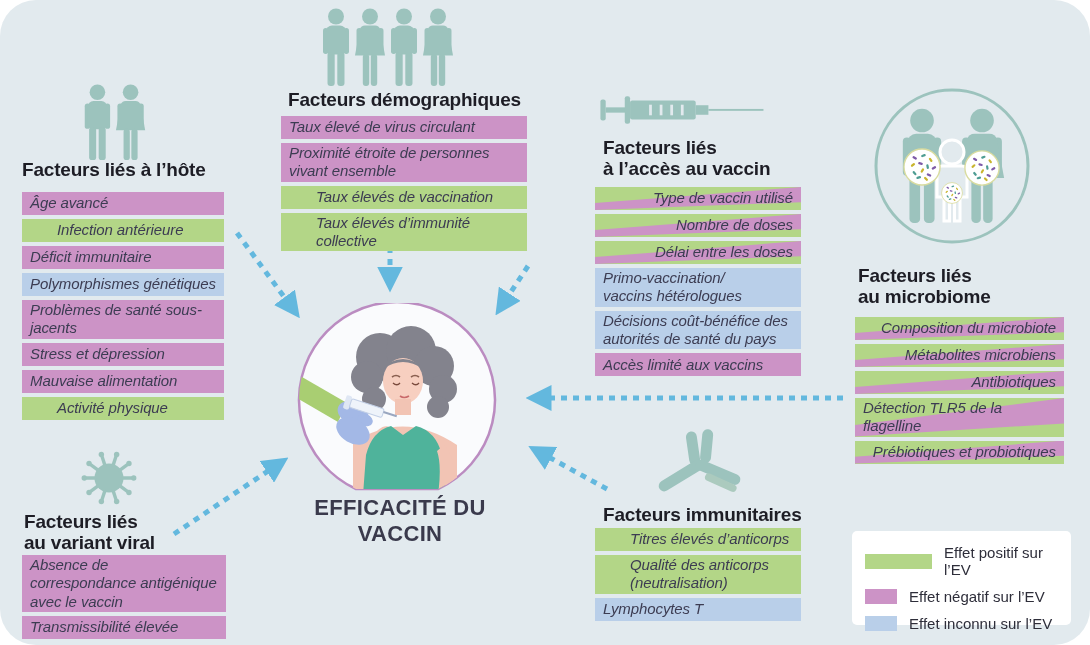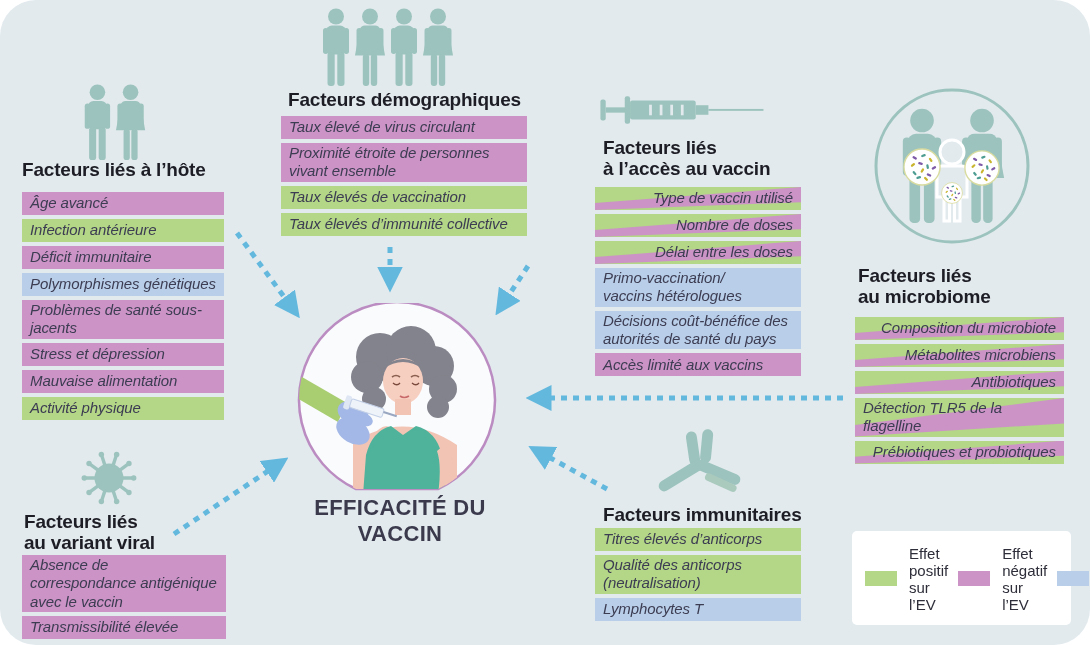--- a/index.html
+++ b/index.html
@@ -4,29 +4,29 @@
 <style>
   html,body{margin:0;padding:0;background:#fff;}
   .stage{position:relative;width:1090px;height:645px;background:#fff;overflow:hidden;
          font-family:"Liberation Sans",sans-serif;}
   .panel{position:absolute;inset:0;background:var(--panel,#e2eaee);border-radius:36px;}
   .abs{position:absolute;}
   .heading{font-size:19px;font-weight:bold;color:#1d1d25;line-height:1.08;white-space:pre-line;letter-spacing:-0.2px;}
   .bars{display:flex;flex-direction:column;gap:4px;font-style:italic;}
   .bar{position:relative;min-height:23px;display:flex;align-items:center;padding:1px 8px;box-sizing:border-box;}
   .bar span{position:relative;z-index:2;font-size:15px;color:#3c3c52;line-height:1.22;white-space:pre-line;letter-spacing:-0.1px;}
-  .bar--positive{background:var(--positive);}
+  .bar--positive{background:var(--positive);padding-left:35px;}
   .bar--negative{background:var(--negative);}
   .bar--unknown{background:var(--unknown);}
   .bar--mixed{background:var(--positive);justify-content:flex-end;}
   .bar--mixed::after{content:"";position:absolute;inset:0;background:var(--negative);
         clip-path:polygon(0 70%,100% 0%,100% 66%,0 100%);z-index:1;}
   .icon{fill:var(--icon);}
   .center-label{font-size:22px;font-weight:600;color:#3a3a4c;letter-spacing:0.3px;text-align:center;}
-  .legend{background:#fff;border-radius:5px;display:flex;flex-direction:row;gap:10px;padding:13px 10px 12px 13px;box-sizing:border-box;}
+  .legend{background:#fff;border-radius:5px;display:flex;flex-direction:column;gap:10px;padding:13px 10px 12px 13px;box-sizing:border-box;}
   .legend-row{display:flex;align-items:center;gap:12px;}
   .legend-swatch{width:32px;height:15px;flex:0 0 auto;}
   .legend-label{font-size:15px;color:#2e2e3a;}
   svg{display:block;}
 </style>
 </head>
 <body>
 
 <div class="stage">
   <div class="panel"></div>

